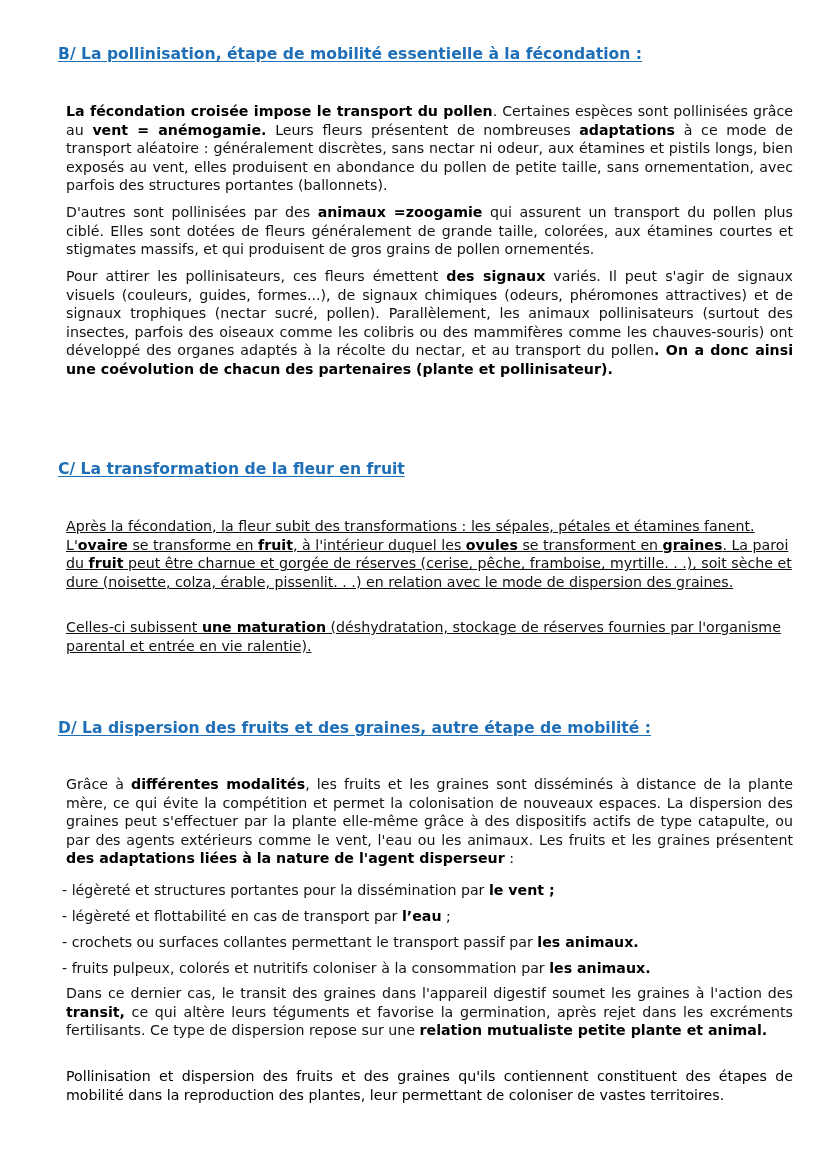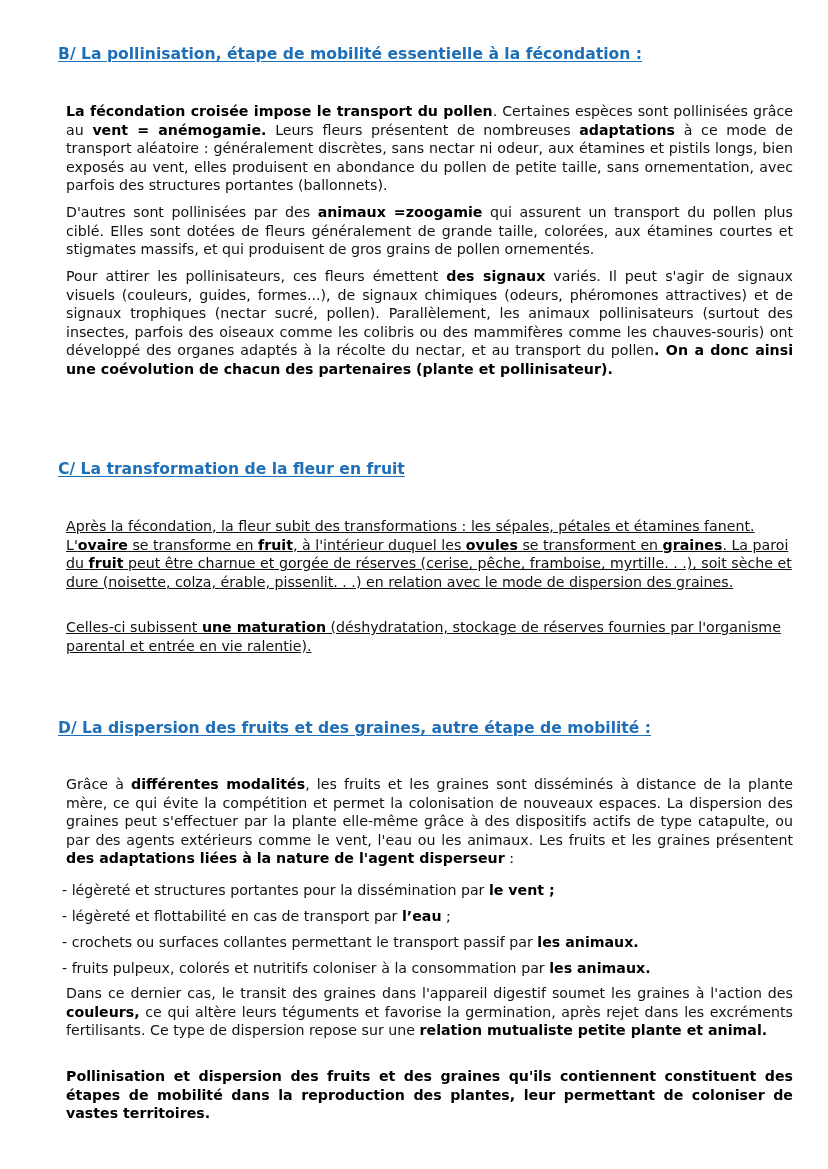--- a/index.html
+++ b/index.html
@@ -40,17 +40,17 @@
 
   <h2 class="heading" style="top:711px">D/ La dispersion des fruits et des graines, autre étape de mobilité :</h2>
 
   <p class="para" style="top:767px"><span>Grâce à </span><b>différentes modalités</b><span>, les fruits et les graines sont disséminés à distance de la plante mère, ce qui évite la compétition et permet la colonisation de nouveaux espaces. La dispersion des graines peut s'effectuer par la plante elle-même grâce à des dispositifs actifs de type catapulte, ou par des agents extérieurs comme le vent, l'eau ou les animaux. Les fruits et les graines présentent </span><b>des adaptations liées à la nature de l'agent disperseur</b><span> :</span></p>
 
   <p class="li" style="top:869px"><span>- légèreté et structures portantes pour la dissémination par </span><b>le vent ;</b><span></span></p>
   <p class="li" style="top:895px"><span>- légèreté et flottabilité en cas de transport par </span><b>l’eau</b><span> ;</span></p>
   <p class="li" style="top:921px"><span>- crochets ou surfaces collantes permettant le transport passif par </span><b>les animaux.</b><span></span></p>
   <p class="li" style="top:947px"><span>- fruits pulpeux, colorés et nutritifs coloniser à la consommation par </span><b>les animaux.</b><span></span></p>
 
-  <p class="para" style="top:976px"><span>Dans ce dernier cas, le transit des graines dans l'appareil digestif soumet les graines à l'action des </span><b>couleurs,</b><span> ce qui altère leurs téguments et favorise la germination, après rejet dans les excréments fertilisants. Ce type de dispersion repose sur une </span><b>relation mutualiste petite plante et animal.</b></p>
+  <p class="para" style="top:976px"><span>Dans ce dernier cas, le transit des graines dans l'appareil digestif soumet les graines à l'action des </span><b>transit,</b><span> ce qui altère leurs téguments et favorise la germination, après rejet dans les excréments fertilisants. Ce type de dispersion repose sur une </span><b>relation mutualiste petite plante et animal.</b></p>
 
-  <p class="para" style="top:1059px; font-weight:bold; color:#000">Pollinisation et dispersion des fruits et des graines qu'ils contiennent constituent des étapes de mobilité dans la reproduction des plantes, leur permettant de coloniser de vastes territoires.</p>
+  <p class="para" style="top:1059px; font-weight:normal; color:#000">Pollinisation et dispersion des fruits et des graines qu'ils contiennent constituent des étapes de mobilité dans la reproduction des plantes, leur permettant de coloniser de vastes territoires.</p>
 
 </div>
 
 </body></html>

